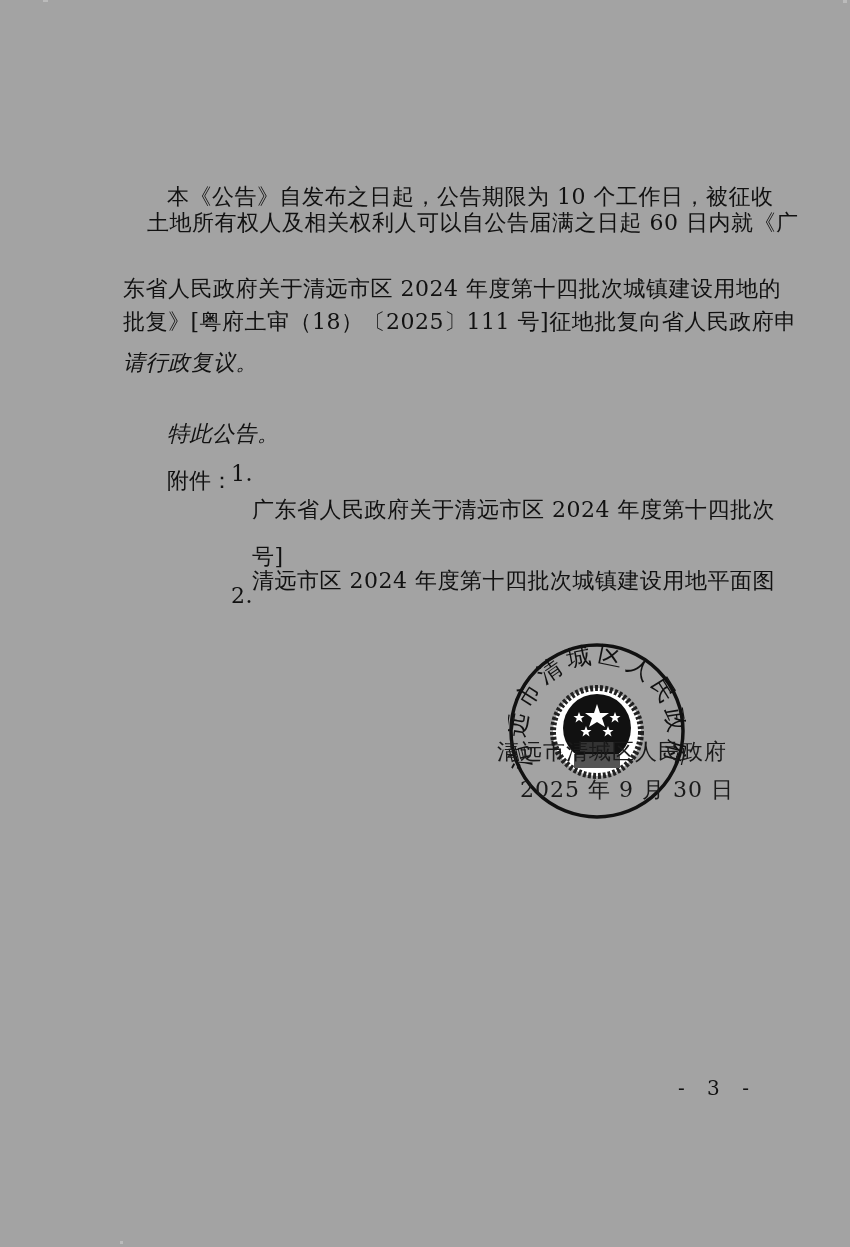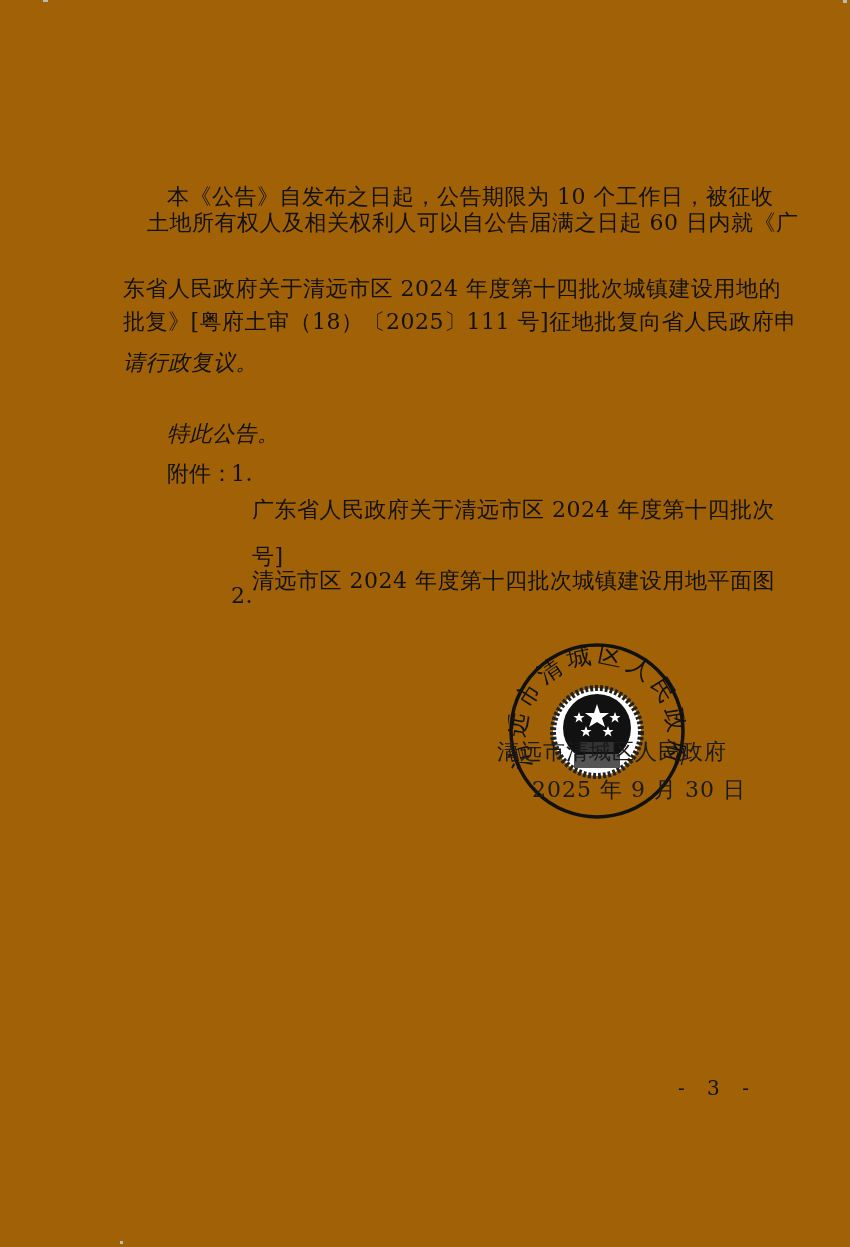--- a/index.html
+++ b/index.html
@@ -1,30 +1,30 @@
 <!DOCTYPE html>
 <html><head>
 <meta charset="utf-8">
 <style>
   html, body { margin: 0; padding: 0; background: #ffffff; }
   body {
     width: 850px; height: 1247px; position: relative; overflow: hidden;
     font-family: "DejaVu Serif", "Liberation Serif", serif;
     color: #111111;
   }
-  .page { position: absolute; left: 0; top: 0; width: 850px; height: 1247px; background: #a16207; }
+  .page { position: absolute; left: 0; top: 0; width: 850px; height: 1247px; background: #a3a3a3; }
   .line {
     position: absolute; left: 123px; width: 606px;
     font-size: 22px; line-height: 30px; height: 30px;
     white-space: nowrap; letter-spacing: 0.5px;
     text-align: justify; text-align-last: justify;
   }
   .line.last { text-align-last: left; font-style: italic; }
   .indent { left: 167px; width: 562px; }
-  .attach-label { position: absolute; left: 167px; font-size: 22px; line-height: 30px; white-space: nowrap; }
+  .attach-label { position: absolute; left: 167px; font-size: 22px; line-height: 30px; white-space: nowrap; margin-top: 7px; }
   .attach-item { position: absolute; font-size: 22px; line-height: 30px; white-space: nowrap; letter-spacing: 0.5px; }
   .seal {
     position: absolute; left: 508px; top: 642px; width: 178px; height: 178px;
   }
   .sign {
     position: absolute; font-size: 22px; line-height: 30px; white-space: nowrap; color: #1a1a1a;
   }
   .page-num { position: absolute; left: 678px; top: 1075px; font-size: 20px; line-height: 26px; letter-spacing: 8px; }
   .scan-mark { position: absolute; background: #bbbbbb; }
 </style>
@@ -69,18 +69,18 @@
         <polygon points="107,70 108.5,74 112.5,74 109.3,76.5 110.5,80.5 107,78 103.5,80.5 104.7,76.5 101.5,74 105.5,74" fill="#fff"></polygon>
         <polygon points="78,84 79.5,88 83.5,88 80.3,90.5 81.5,94.5 78,92 74.5,94.5 75.7,90.5 72.5,88 76.5,88" fill="#fff"></polygon>
         <polygon points="100,84 101.5,88 105.5,88 102.3,90.5 103.5,94.5 100,92 96.5,94.5 97.7,90.5 94.5,88 98.5,88" fill="#fff"></polygon>
         <rect x="72" y="100" width="34" height="10" fill="#333"></rect>
         <rect x="66" y="112" width="46" height="14" fill="#555"></rect>
       </g>
     </svg>
   </div>
 
   <div class="sign" style="left:497px;top:737px;letter-spacing:1px;">清远市清城区人民政府</div>
-  <div class="sign" style="left:532px;top:775px;letter-spacing:1px;">2025 年 9 月 30 日</div>
+  <div class="sign" style="left:520px;top:775px;letter-spacing:1px;">2025 年 9 月 30 日</div>
 
   <div class="page-num">- 3 -</div>
 
   <div class="scan-mark" style="left:120px;top:1241px;width:3px;height:3px;"></div>
 </div>
 
 </body></html>

